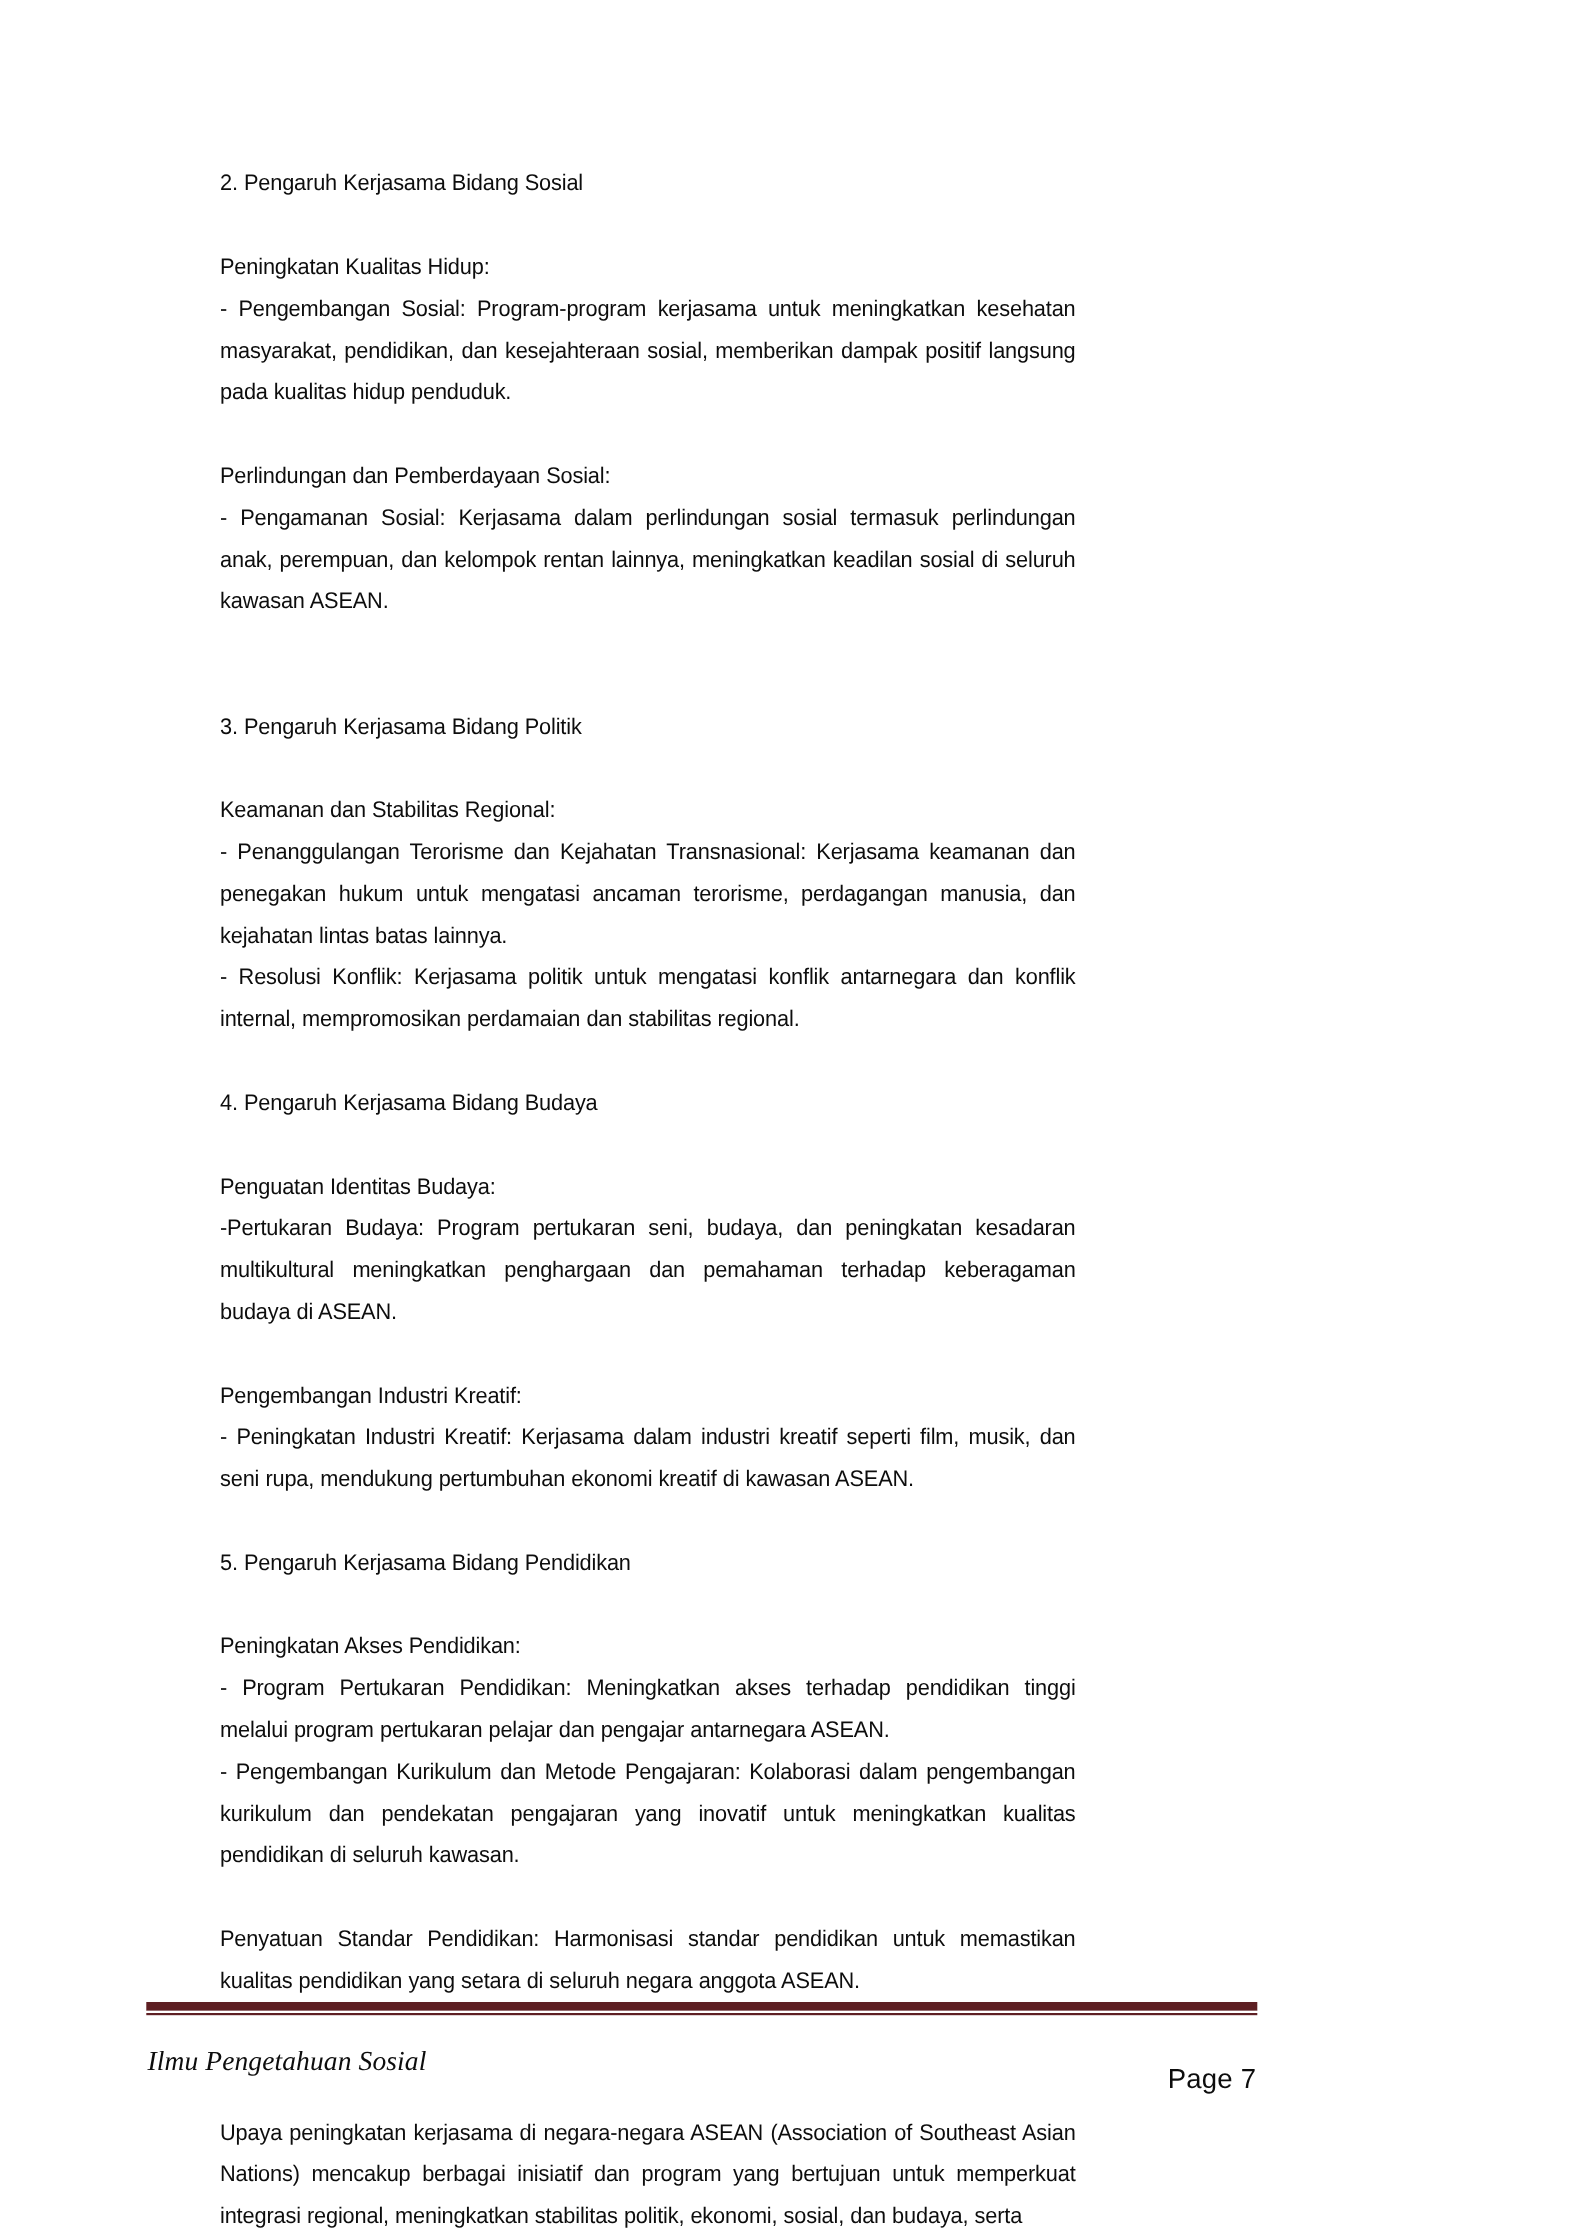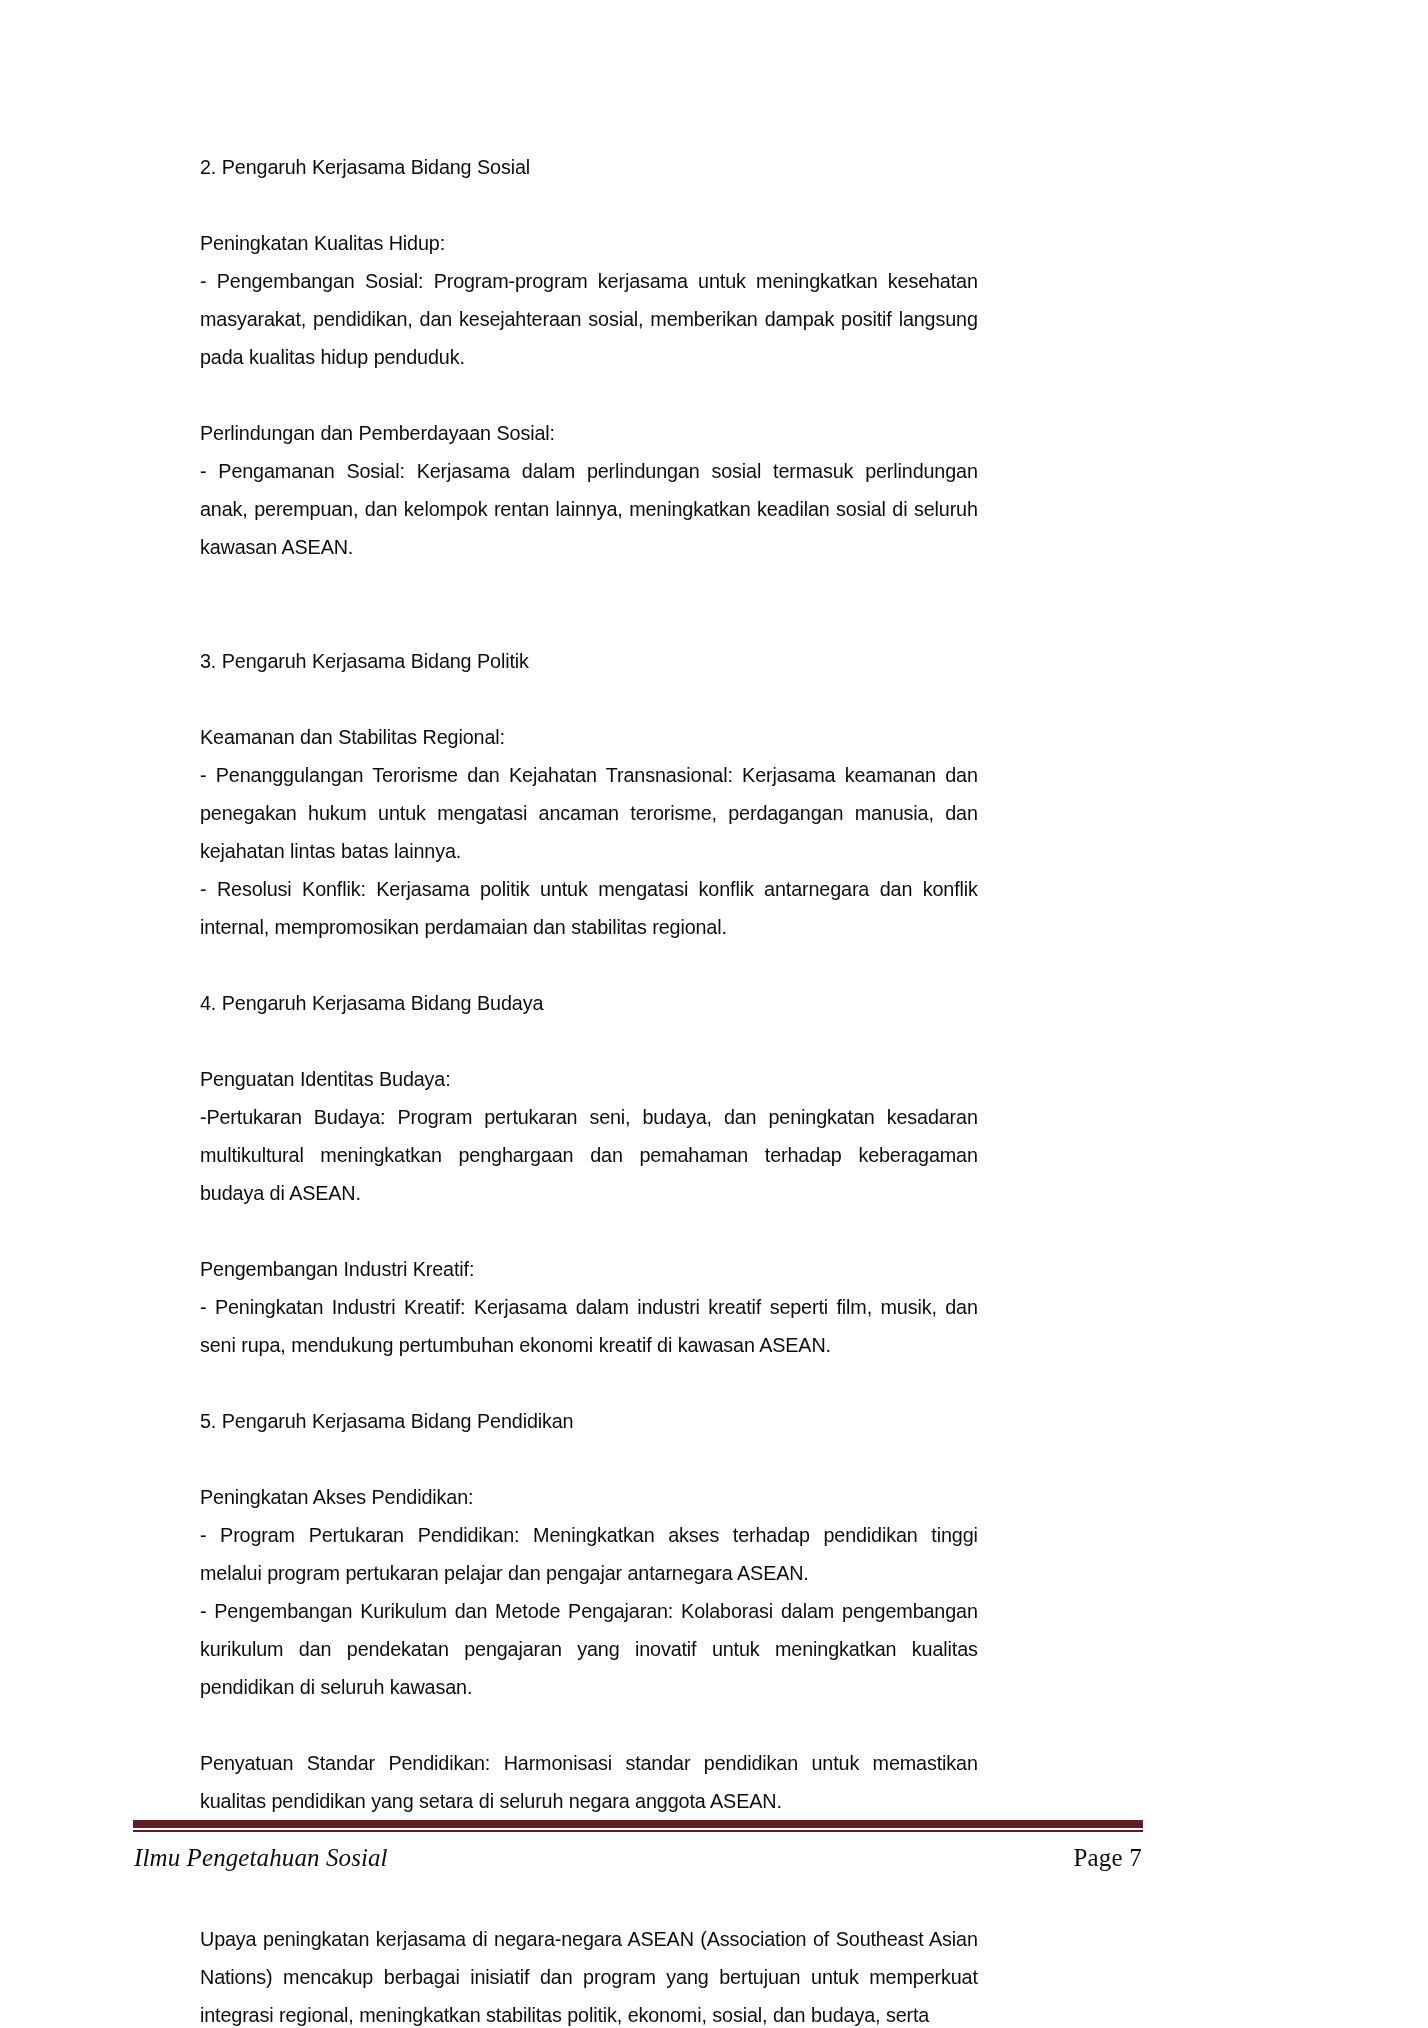--- a/index.html
+++ b/index.html
@@ -81,24 +81,25 @@
     padding: 0 1px;
   }
   .footer-left {
     font-family: "Liberation Serif", "DejaVu Serif", serif;
     font-style: italic;
     font-size: 25px;
     color: #0d0d0d;
     letter-spacing: 0.1px;
   }
   .footer-right {
-    font-family: Liberation Serif, serif;
+    font-family: Liberation Sans, sans-serif;
     font-size: 25px;
     color: #0d0d0d;
     letter-spacing: 0.2px;
+    margin-top: 32px;
   }
 </style>
 </head>
 <body>
 
 <div class="page">
 
   <div class="content">
 
     <p class="para noj">2. Pengaruh Kerjasama Bidang Sosial</p>

